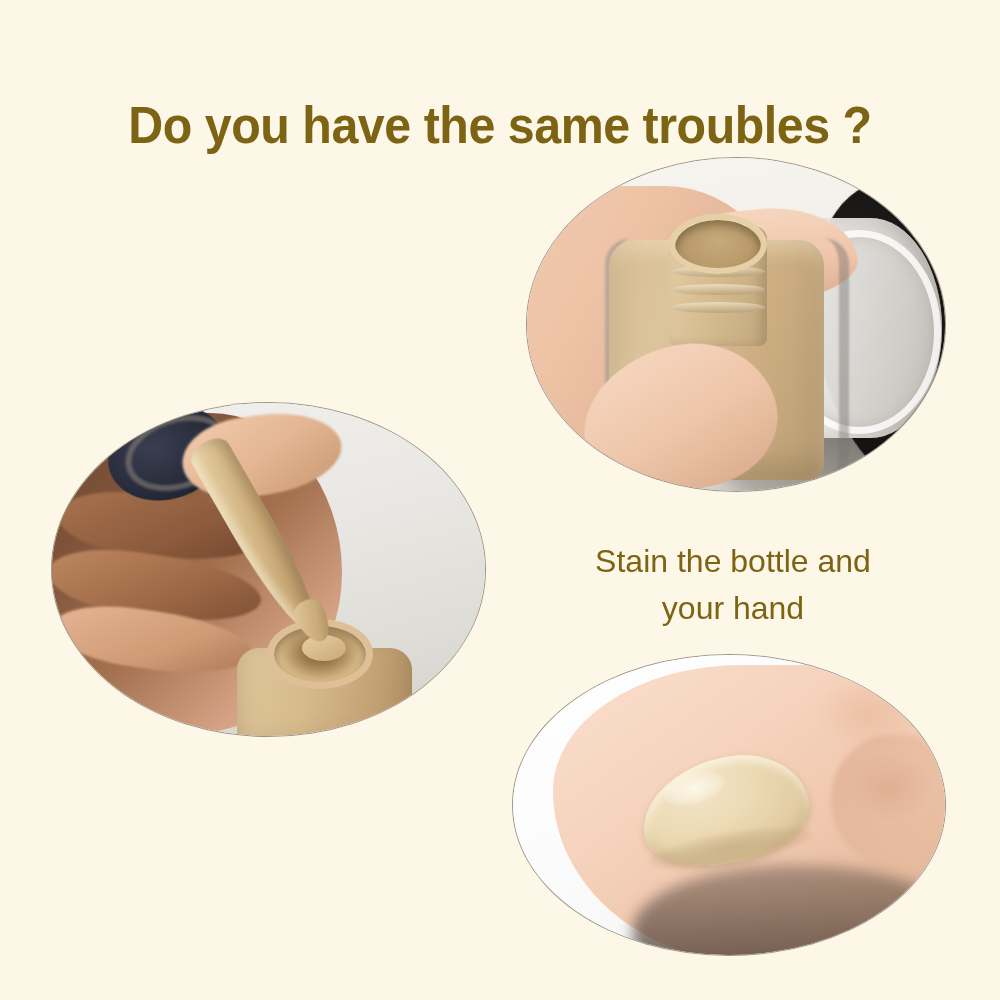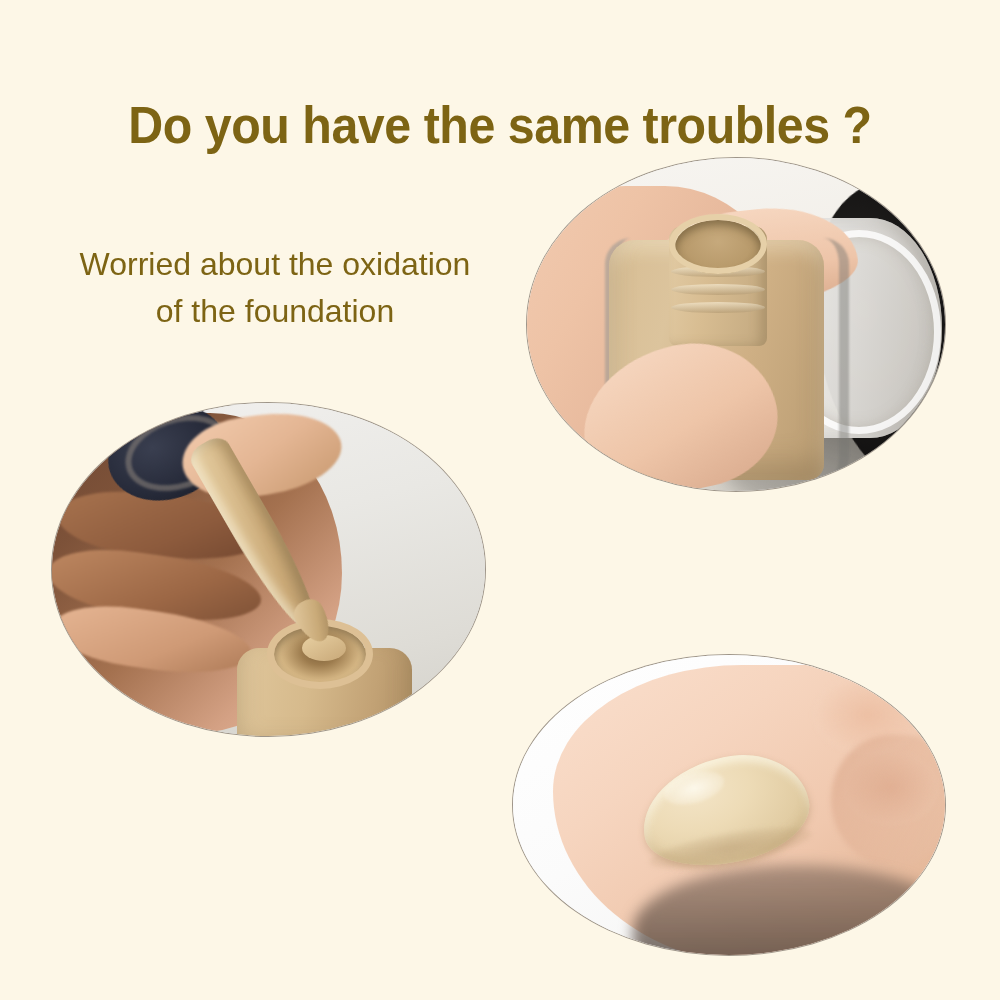--- a/index.html
+++ b/index.html
@@ -480,42 +480,42 @@
       <div class="neck"></div>
       <div class="thread t1"></div>
       <div class="thread t2"></div>
       <div class="thread t3"></div>
       <div class="neck-opening"></div>
       <div class="neck-opening-rim"></div>
       <div class="thumb"></div>
     </div>
   </div>
 
-  <div class="caption" id="caption-oxidation">Worried about the oxidation
-of the foundation</div>
 
   <div class="photo-oval" id="photo-dropper">
     <div class="photo-inner">
       <div class="bg-surface"></div>
       <div class="palm"></div>
       <div class="finger f2"></div>
       <div class="finger f3"></div>
       <div class="finger f4"></div>
       <div class="cap-dark"></div>
       <div class="cap-band"></div>
       <div class="finger f1"></div>
       <div class="bottle"></div>
       <div class="bottle-mouth"></div>
       <div class="bottle-mouth-rim"></div>
       <div class="drip"></div>
       <div class="wand"></div>
       <div class="wand-tip"></div>
     </div>
   </div>
 
+  <div class="caption" id="caption-stain">Stain the bottle and
+your hand</div>
 
   <div class="photo-oval" id="photo-hand-blob">
     <div class="photo-inner">
       <div class="bg-surface"></div>
       <div class="hand-back"></div>
       <div class="knuckle k1"></div>
       <div class="knuckle k2"></div>
       <div class="finger-edge"></div>
       <div class="wrist-shadow"></div>
       <div class="blob"></div>

